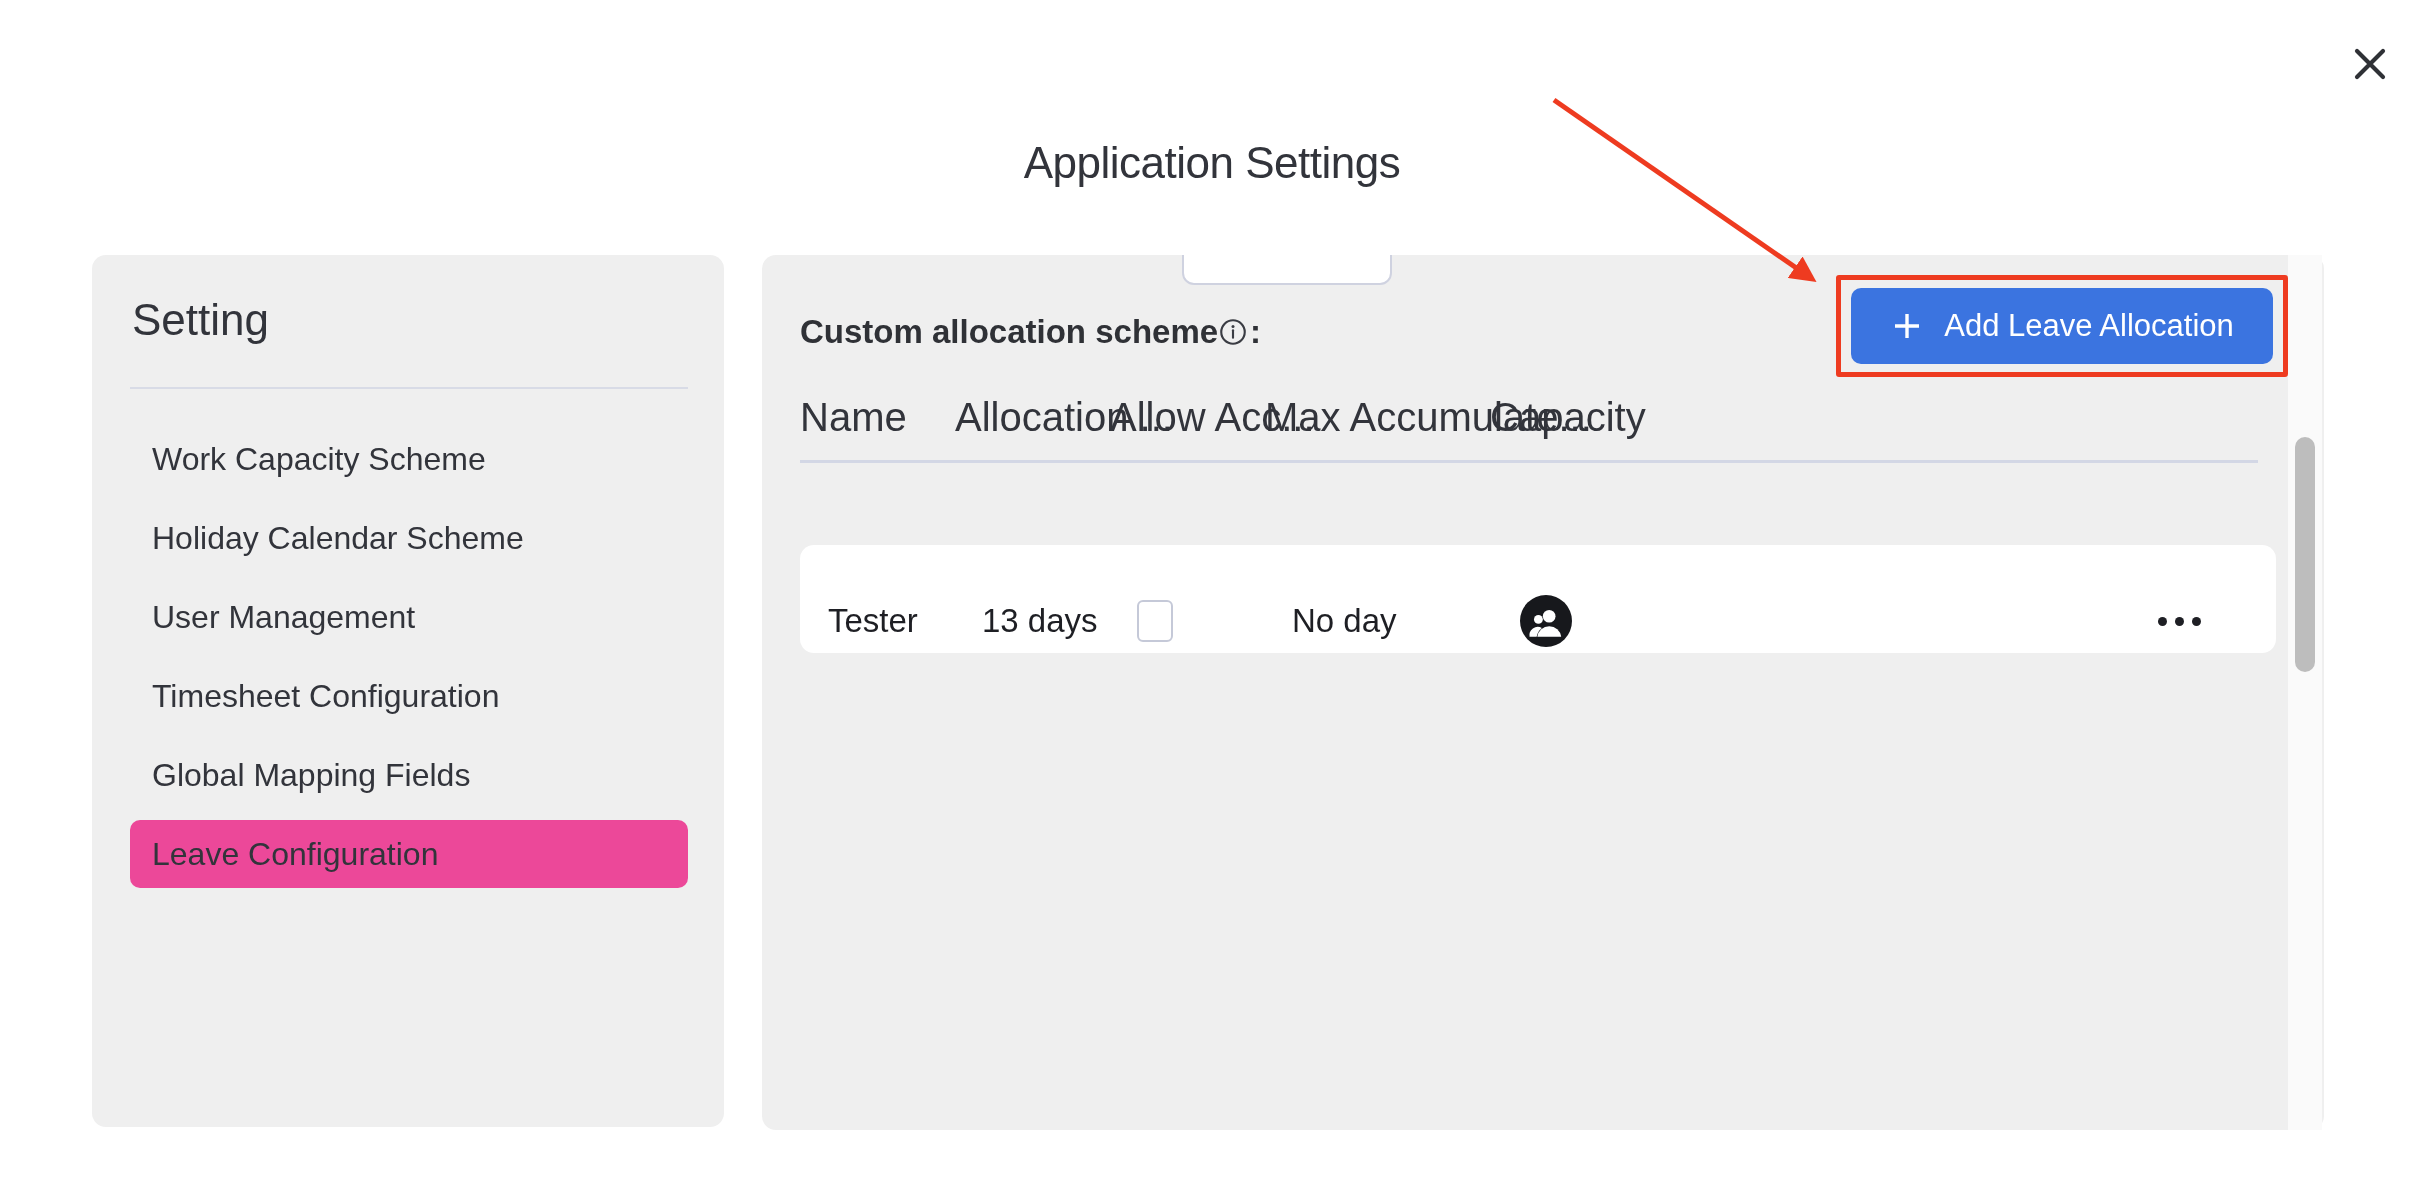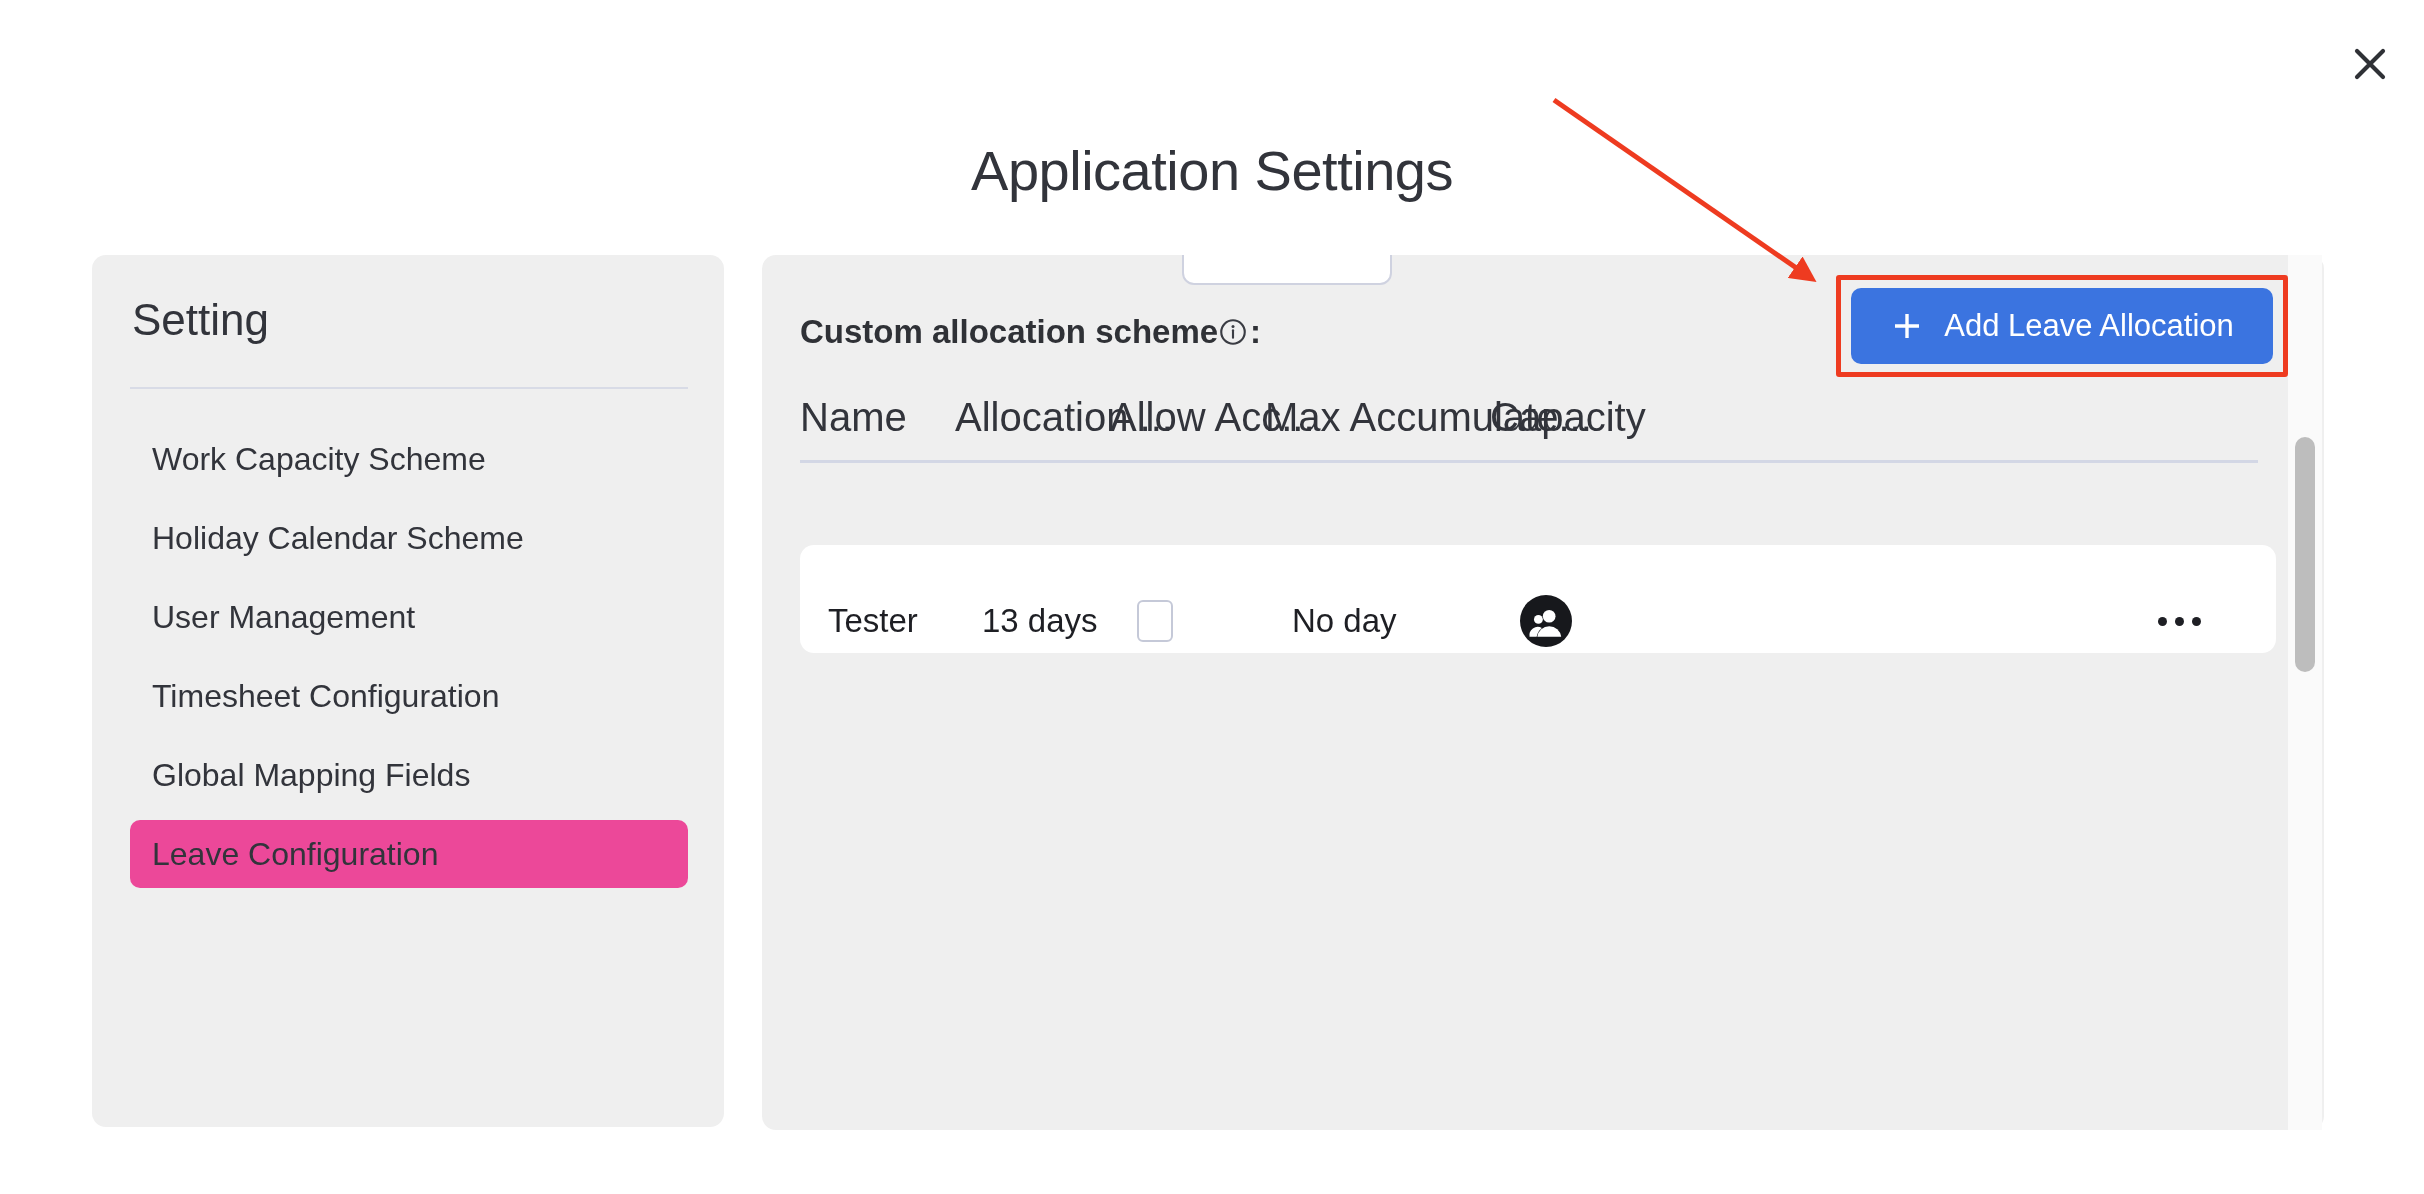--- a/index.html
+++ b/index.html
@@ -36,21 +36,21 @@
   }
   .close-btn svg { display: block; }
 
   
   .page-title {
     position: absolute;
     top: 138px;
     left: 0;
     width: 2424px;
     text-align: center;
-    font-size: 56px;
+    font-size: 44px;
     font-weight: 400;
     color: #32343b;
     letter-spacing: -0.5px;
   }
 
   
   .sidebar {
     position: absolute;
     left: 92px;
     top: 255px;

